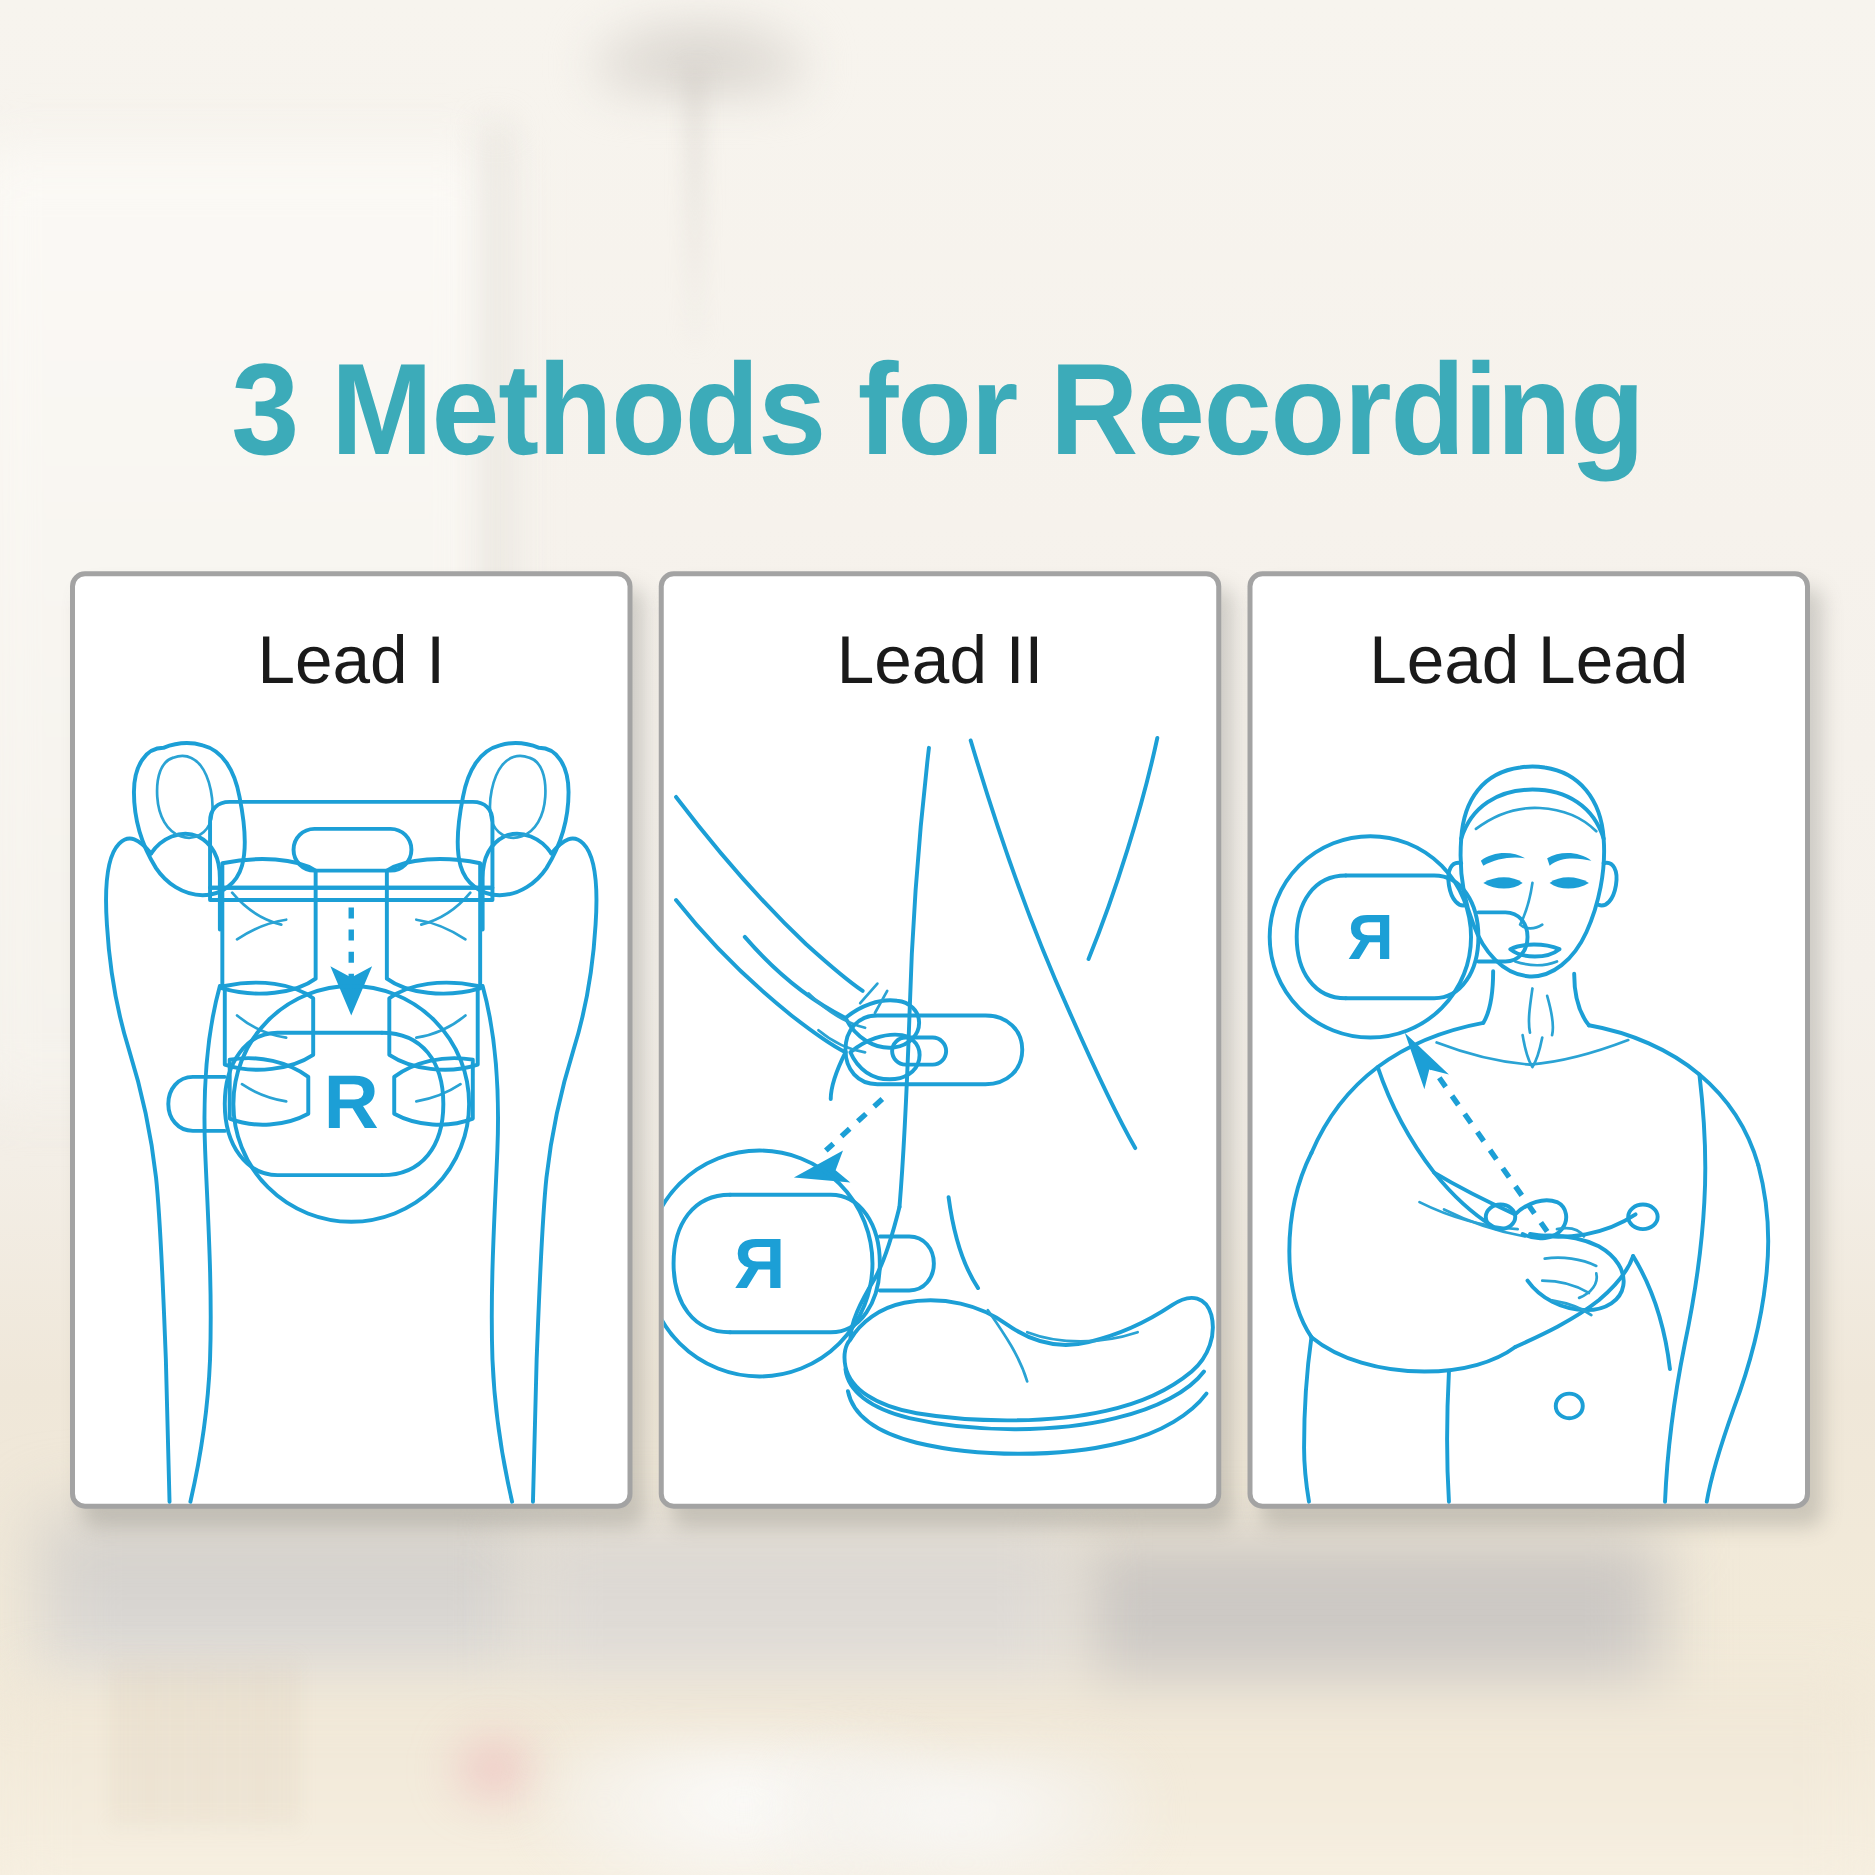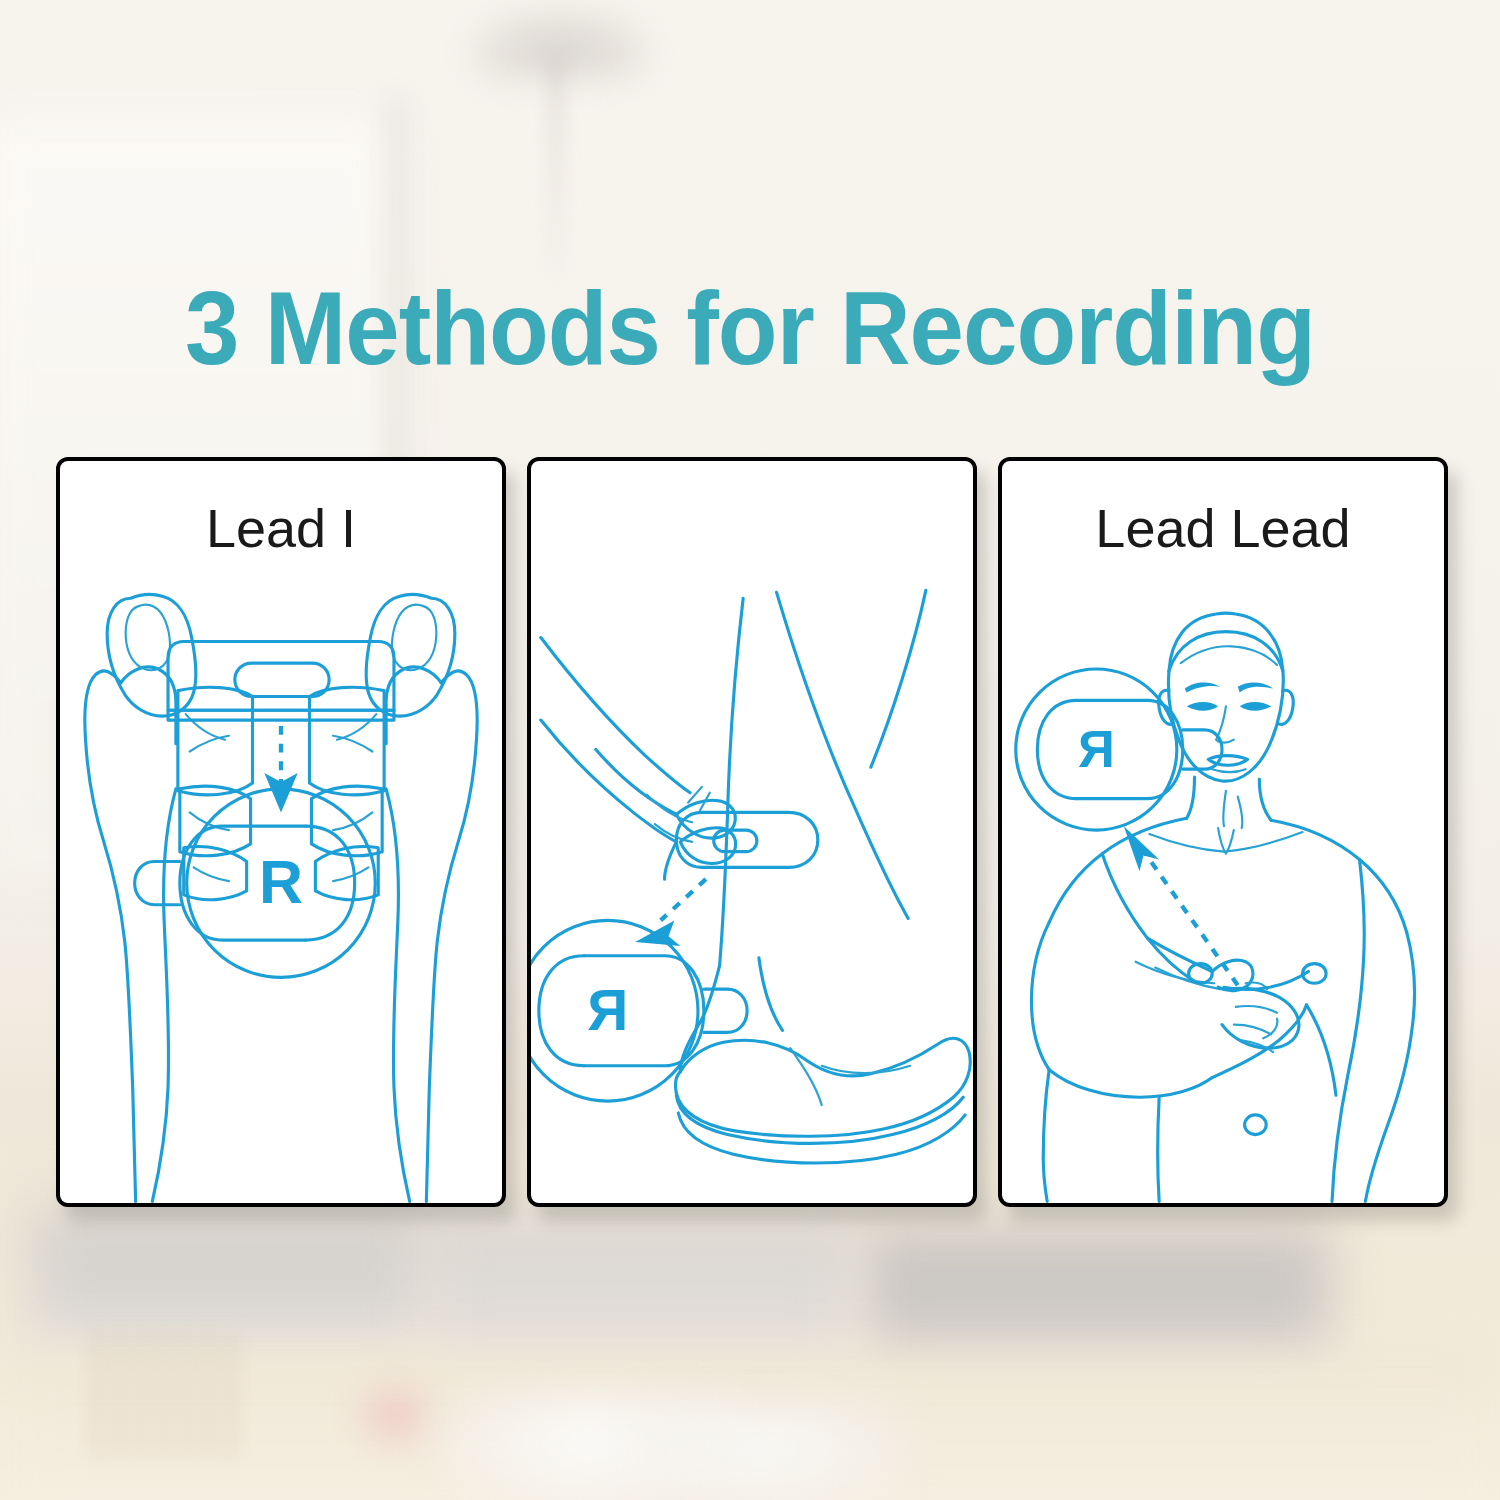--- a/index.html
+++ b/index.html
@@ -128,21 +128,21 @@
     display: flex;
     flex-direction: row;
     justify-content: space-between;
     z-index: 4;
   }
   .panel {
     position: relative;
     width: 450px;
     height: 750px;
     background: #ffffff;
-    border: 4px solid #000000;
+    border: 4px solid #a3a3a3;
     border-radius: 12px;
     box-sizing: border-box;
     box-shadow: 10px 14px 16px rgba(120,118,114,0.30);
   }
   .panel-title {
     position: absolute;
     top: 38px;
     left: 0;
     width: 100%;
     text-align: center;
@@ -234,20 +234,21 @@
         <circle class="ink" cx="225" cy="312" r="96"></circle>
         <path class="ink" d="M250 254 L165 254 C140 254 122 278 122 312 C122 346 140 370 165 370 L250 370"></path>
         <path class="ink" d="M250 254 C283 254 300 278 300 312 C300 346 283 370 250 370"></path>
         <path class="ink" d="M122 290 L96 290 C84 290 76 300 76 312 C76 324 84 334 96 334 L122 334"></path>
         <text class="ink-text" x="225" y="332" font-size="62" text-anchor="middle">R</text>
       </svg>
     </div>
   </div>
 
   <div class="panel">
+    <div class="panel-title">Lead II</div>
     <div class="panel-art">
       <svg viewBox="0 0 450 636" xmlns="http://www.w3.org/2000/svg" aria-hidden="true">
 
         <path class="ink" d="M216 22 C208 90 202 170 200 244 C198 300 196 348 192 396"></path>
         <path class="ink" d="M250 16 C272 90 300 170 330 236 C352 286 368 320 384 348"></path>
 
         <path class="ink" d="M402 14 C390 70 368 140 346 194"></path>
 
         <path class="ink" d="M192 396 C186 420 180 440 172 454 C160 474 152 490 152 504"></path>
         <path class="ink" d="M232 388 C236 418 244 444 256 462"></path>

